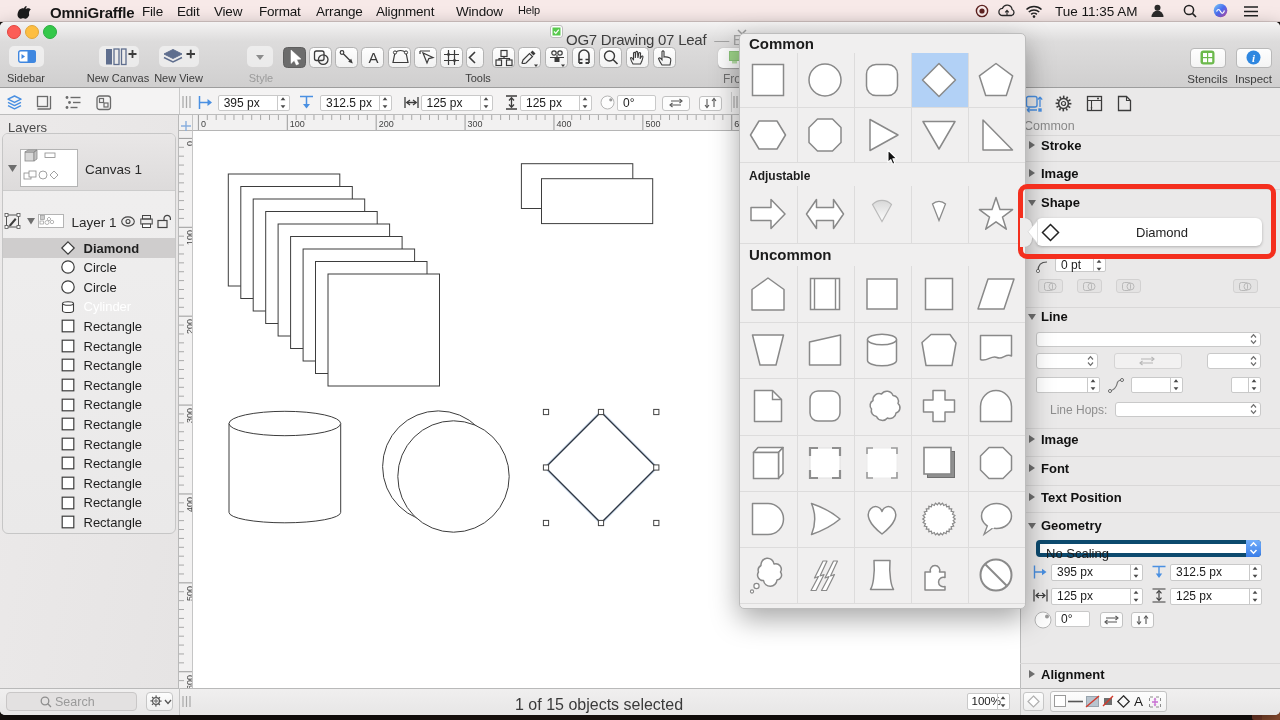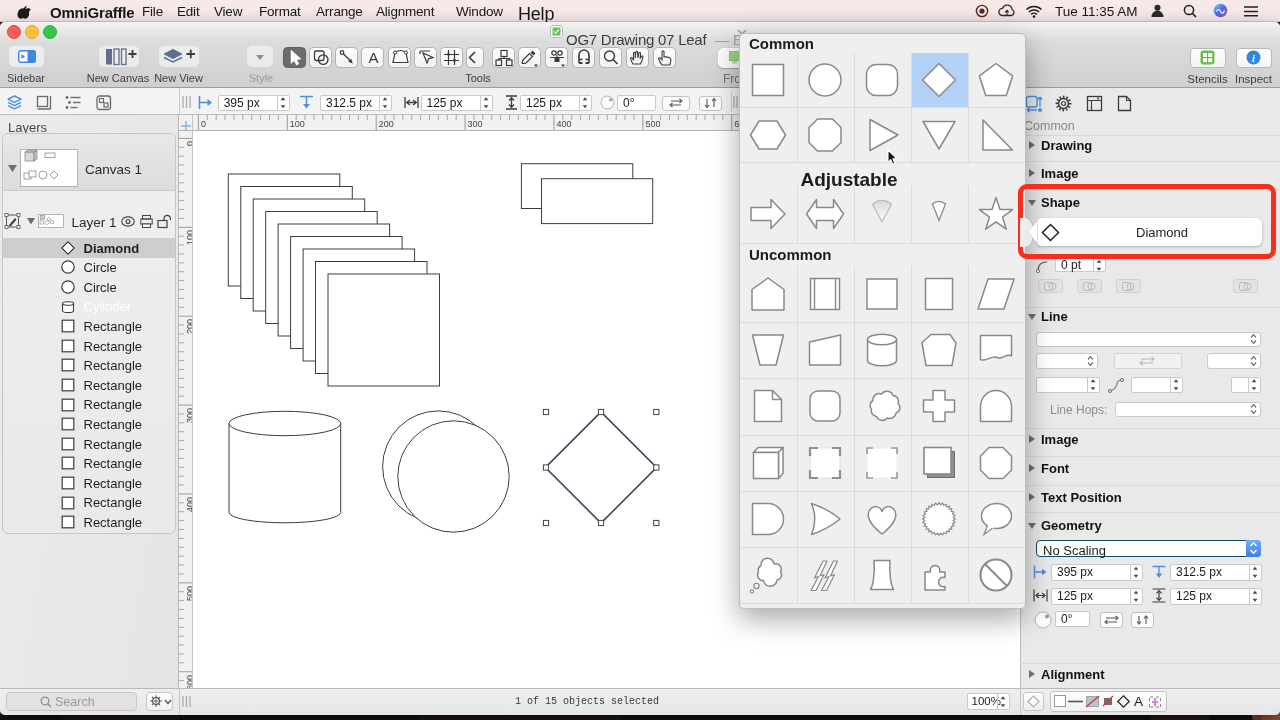--- a/index.html
+++ b/index.html
@@ -19,21 +19,21 @@
     <path d="M9.7,1.2c0.1,0.9-0.3,1.7-0.8,2.4C8.3,4.2,7.5,4.7,6.7,4.6C6.6,3.8,7,2.9,7.5,2.4C8,1.7,8.9,1.3,9.7,1.2z M12.6,11.1c-0.4,0.9-0.6,1.3-1.1,2c-0.7,1-1.7,2.3-2.9,2.3c-1.1,0-1.4-0.7-2.8-0.7c-1.5,0-1.8,0.7-2.9,0.7c-1.2,0-2.1-1.2-2.8-2.2C-1.2,10.6,0.4,6.6,1.9,5.2C3,4.2,4.3,3.6,5.5,3.6c1.2,0,2,0.7,3,0.7c1,0,1.6-0.7,3-0.7c1,0,2.1,0.6,2.9,1.5C11.9,6.5,12.3,9.9,12.6,11.1z" fill="#1c1c1c" transform="scale(0.9) translate(1,1)"></path>
   </svg>
 <div style="position:absolute;left:50px;top:3.5px;font-size:15px;font-weight:700;color:#161616;letter-spacing:-0.2px;">OmniGraffle</div>
 <div style="position:absolute;left:142px;top:3.5px;font-size:13.5px;font-weight:400;color:#161616;letter-spacing:-0.2px;">File</div>
 <div style="position:absolute;left:177px;top:3.5px;font-size:13.5px;font-weight:400;color:#161616;letter-spacing:-0.2px;">Edit</div>
 <div style="position:absolute;left:214px;top:3.5px;font-size:13.5px;font-weight:400;color:#161616;letter-spacing:-0.2px;">View</div>
 <div style="position:absolute;left:259px;top:3.5px;font-size:13.5px;font-weight:400;color:#161616;letter-spacing:-0.2px;">Format</div>
 <div style="position:absolute;left:316px;top:3.5px;font-size:13.5px;font-weight:400;color:#161616;letter-spacing:-0.2px;">Arrange</div>
 <div style="position:absolute;left:376px;top:3.5px;font-size:13.5px;font-weight:400;color:#161616;letter-spacing:-0.2px;">Alignment</div>
 <div style="position:absolute;left:456px;top:3.5px;font-size:13.5px;font-weight:400;color:#161616;letter-spacing:-0.2px;">Window</div>
-<div style="position:absolute;left:518px;top:3.5px;font-size:18px;font-weight:400;color:#161616;letter-spacing:-0.2px;">Help</div>
+<div style="position:absolute;left:518px;top:3.5px;font-size:11px;font-weight:400;color:#161616;letter-spacing:-0.2px;">Help</div>
 <svg style="position:absolute;left:975px;top:4px;" width="14" height="14" viewBox="0 0 14 14">
     <circle cx="7" cy="7" r="5.6" fill="none" stroke="#5d2220" stroke-width="1.4"></circle>
     <circle cx="7" cy="7" r="2.6" fill="#5d2220"></circle>
   </svg>
 <svg style="position:absolute;left:997px;top:4px;" width="20" height="14" viewBox="0 0 20 14">
     <path d="M5.5,11.5 a3.6,3.6 0 0 1 0-7.2 a5,5 0 0 1 9.6,1.2 a3.2,3.2 0 0 1 -0.4,6 z" fill="none" stroke="#2b2b2b" stroke-width="1.3"></path>
     <path d="M8.2,8.4 L10,6.4 L11.8,8.4 M10,6.6 V11.8" stroke="#2b2b2b" stroke-width="1.1" fill="none"></path>
   </svg>
 <svg style="position:absolute;left:1025px;top:4px;" width="18" height="14" viewBox="0 0 18 14">
     <path d="M1.5,5.5 a11,11 0 0 1 15,0 M3.8,8 a7.6,7.6 0 0 1 10.4,0 M6.2,10.4 a4,4 0 0 1 5.6,0" stroke="#222" stroke-width="1.6" fill="none"></path>
@@ -650,21 +650,21 @@
     <rect x="5.5" y="0.4" width="1.2" height="1.8" fill="#555" transform="rotate(270 6 6)"></rect>
     <rect x="5.5" y="0.4" width="1.2" height="1.8" fill="#555" transform="rotate(315 6 6)"></rect>
   </svg>
 <svg style="position:absolute;left:163.5px;top:698.5px;" width="8" height="6" viewBox="0 0 8 6">
     <path d="M1,1 l3,3.5 3,-3.5" stroke="#555" stroke-width="1.3" fill="none"></path>
   </svg>
 <div style="position:absolute;left:178.5px;top:688px;width:1px;height:27px;background:#c5c5c5;"></div>
 <svg style="position:absolute;left:182px;top:696px;" width="9" height="11" viewBox="0 0 9 11">
     <path d="M1,0 v11 M4.5,0 v11 M8,0 v11" stroke="#a8a8a8" stroke-width="1.2"></path>
   </svg>
-<div style="position:absolute;left:515px;top:695.5px;width:240px;height:14px;font-size:10px;color:#3a3a3a;font-family:Liberation Mono, monospace;">1 of 15 objects selected</div>
+<div style="position:absolute;left:515px;top:695.5px;width:240px;height:14px;font-size:16px;color:#3a3a3a;">1 of 15 objects selected</div>
 <div style="position:absolute;left:966.5px;top:692.5px;width:43px;height:17.5px;background:#fff;border:1px solid #c9c9c9;border-radius:2px;box-sizing:border-box;">
     <span style="position:absolute;left:4px;top:50%;transform:translateY(-50%);font-size:11.5px;color:#1b1b1b;white-space:nowrap">100%</span>
     <div style="position:absolute;right:0;top:0;width:11px;height:15.5px;border-left:1px solid #c9c9c9;">
       <svg width="10" height="15.5" viewBox="0 0 10 15.5" style="position:absolute;left:0;top:0;">
         <path d="M2.6,5.25 L5.0,2.25 L7.4,5.25 Z" fill="#4a4a4a"></path>
         <path d="M2.6,10.25 L5.0,13.25 L7.4,10.25 Z" fill="#4a4a4a"></path>
       </svg>
     </div>
   </div>
 <div style="position:absolute;left:1019.5px;top:688px;width:1px;height:27px;background:#c5c5c5;"></div>
@@ -727,21 +727,21 @@
     <path d="M4.5,12.5 l1,2 1,-2" fill="#3c3c3c"></path>
   </svg>
 <svg style="position:absolute;left:1117px;top:95px;" width="15" height="17" viewBox="0 0 15 17">
     <path d="M1.5,1.5 h8 l4,4 v10 h-12 z" fill="none" stroke="#3c3c3c" stroke-width="1.3"></path>
     <path d="M9.5,2 l0,3.5 l3.5,0" fill="none" stroke="#3c3c3c" stroke-width="1.1"></path>
   </svg>
 <div style="position:absolute;left:1024px;top:119px;width:60px;height:14px;font-size:12.5px;color:#8a8a8a;">Common</div>
 <div style="position:absolute;left:1020px;top:134.5px;width:260px;height:1px;background:#d9d8d8;"></div>
 <div style="position:absolute;left:1028px;top:140px;width:240px;height:14px;">
     <div style="position:absolute;left:1px;top:1px;width:0;height:0;border-top:4.5px solid transparent;border-bottom:4.5px solid transparent;border-left:6px solid #6e6e6e;"></div>
-    <span style="position:absolute;left:13px;top:-2px;font-size:13px;font-weight:700;color:#111;">Drawing</span>
+    <span style="position:absolute;left:13px;top:-2px;font-size:13px;font-weight:700;color:#111;">Stroke</span>
   </div>
 <div style="position:absolute;left:1020px;top:160.5px;width:260px;height:1px;background:#d9d8d8;"></div>
 <div style="position:absolute;left:1028px;top:168px;width:240px;height:14px;">
     <div style="position:absolute;left:1px;top:1px;width:0;height:0;border-top:4.5px solid transparent;border-bottom:4.5px solid transparent;border-left:6px solid #6e6e6e;"></div>
     <span style="position:absolute;left:13px;top:-2px;font-size:13px;font-weight:700;color:#111;">Image</span>
   </div>
 <div style="position:absolute;left:1020px;top:188.5px;width:260px;height:1px;background:#d9d8d8;"></div>
 <div style="position:absolute;left:1028px;top:196.5px;width:240px;height:14px;text-decoration:underline;">
     <div style="position:absolute;left:0;top:3px;width:0;height:0;border-left:4.5px solid transparent;border-right:4.5px solid transparent;border-top:6px solid #6e6e6e;"></div>
     <span style="position:absolute;left:13px;top:-2px;font-size:13px;font-weight:700;color:#111;">Shape</span>
@@ -855,21 +855,21 @@
 <div style="position:absolute;left:1020px;top:484.5px;width:260px;height:1px;background:#d9d8d8;"></div>
 <div style="position:absolute;left:1028px;top:491.5px;width:240px;height:14px;">
     <div style="position:absolute;left:1px;top:1px;width:0;height:0;border-top:4.5px solid transparent;border-bottom:4.5px solid transparent;border-left:6px solid #6e6e6e;"></div>
     <span style="position:absolute;left:13px;top:-2px;font-size:13px;font-weight:700;color:#111;">Text Position</span>
   </div>
 <div style="position:absolute;left:1020px;top:512px;width:260px;height:1px;background:#d9d8d8;"></div>
 <div style="position:absolute;left:1028px;top:519.5px;width:240px;height:14px;">
     <div style="position:absolute;left:0;top:3px;width:0;height:0;border-left:4.5px solid transparent;border-right:4.5px solid transparent;border-top:6px solid #6e6e6e;"></div>
     <span style="position:absolute;left:13px;top:-2px;font-size:13px;font-weight:700;color:#111;">Geometry</span>
   </div>
-<div style="position:absolute;left:1036px;top:540px;width:225px;height:16.5px;background:#fff;border:1px solid #0c4a6e;border-radius:4px;box-sizing:border-box;">
+<div style="position:absolute;left:1036px;top:540px;width:225px;height:16.5px;background:#fff;border:4px solid #0c4a6e;border-radius:4px;box-sizing:border-box;">
     <span style="position:absolute;left:6px;top:1.5px;font-size:13px;color:#1b1b1b;">No Scaling</span>
   </div>
 <div style="position:absolute;left:1245.5px;top:540px;width:15.5px;height:16.5px;background:linear-gradient(#71aefb,#3a7de8);border-radius:0 4px 4px 0;">
     <svg width="15" height="16" viewBox="0 0 15 16" style="position:absolute;left:0;top:0;">
       <path d="M4.5,6 L7.5,2.8 L10.5,6 M4.5,10 L7.5,13.2 L10.5,10" fill="none" stroke="#fff" stroke-width="1.5"></path>
     </svg>
   </div>
 <svg style="position:absolute;left:1033px;top:565px;" width="15" height="14" viewBox="0 0 15 14">
     <path d="M1.5,0.5 v13 M1.5,7 h10" stroke="#4a90e2" stroke-width="1.4"></path>
     <path d="M9,3.8 l4.5,3.2 -4.5,3.2 z" fill="#4a90e2"></path>
@@ -980,21 +980,21 @@
   </svg>
 <div style="position:absolute;left:910.75px;top:107.5px;width:1px;height:54px;background:#dddcdc;"></div>
 <svg style="position:absolute;left:919.25px;top:114.5px;" width="40" height="40" viewBox="0 0 40 40">
     <polygon points="4,6.5 36,6.5 20,34" fill="#fff" stroke="#898989" stroke-width="1.5" stroke-linejoin="round"></polygon>
   </svg>
 <div style="position:absolute;left:967.75px;top:107.5px;width:1px;height:54px;background:#dddcdc;"></div>
 <svg style="position:absolute;left:976.25px;top:114.5px;" width="40" height="40" viewBox="0 0 40 40">
     <polygon points="7,5 7,35 36.5,35" fill="#fff" stroke="#898989" stroke-width="1.5" stroke-linejoin="round"></polygon>
   </svg>
 <div style="position:absolute;left:740px;top:161.5px;width:284.5px;height:1px;background:#dddcdc;"></div>
-<div style="position:absolute;left:749px;top:168.5px;width:200px;height:17px;font-size:19px;font-weight:700;color:#1c1c1c;text-align:center;">Adjustable</div>
+<div style="position:absolute;left:749px;top:168.5px;width:200px;height:17px;font-size:12px;font-weight:700;color:#1c1c1c;">Adjustable</div>
 <svg style="position:absolute;left:748.25px;top:194.25px;" width="40" height="40" viewBox="0 0 40 40">
     <path d="M3,13.5 H23 V5.5 L37,20 L23,34.5 V26.5 H3 Z" fill="#fff" stroke="#898989" stroke-width="1.5" stroke-linejoin="round"></path>
   </svg>
 <div style="position:absolute;left:796.75px;top:186px;width:1px;height:56.5px;background:#dddcdc;"></div>
 <svg style="position:absolute;left:805.25px;top:194.25px;" width="40" height="40" viewBox="0 0 40 40">
     <path d="M11.5,5.5 V13.5 H28.5 V5.5 L38.5,20 L28.5,34.5 V26.5 H11.5 V34.5 L1.5,20 Z" fill="#fff" stroke="#898989" stroke-width="1.5" stroke-linejoin="round"></path>
   </svg>
 <div style="position:absolute;left:853.75px;top:186px;width:1px;height:56.5px;background:#dddcdc;"></div>
 <svg style="position:absolute;left:862.25px;top:194.25px;" width="40" height="40" viewBox="0 0 40 40">
     <defs>

